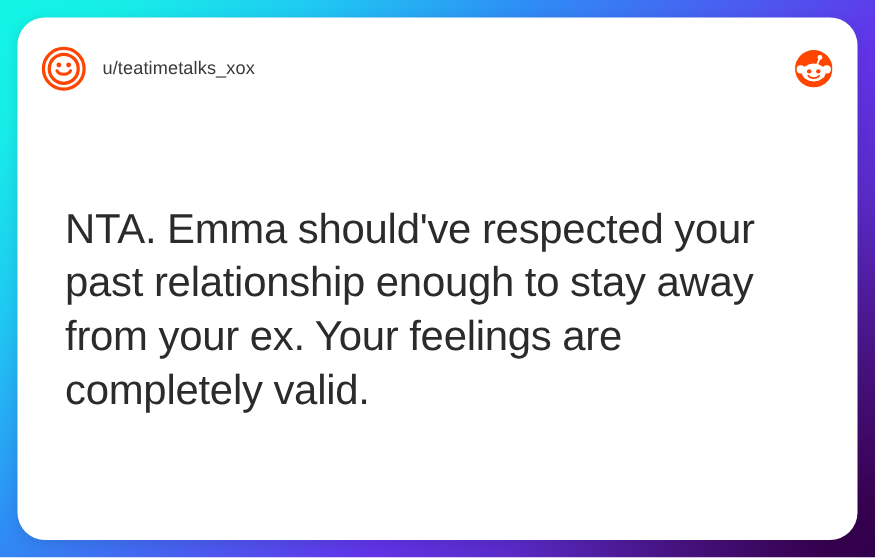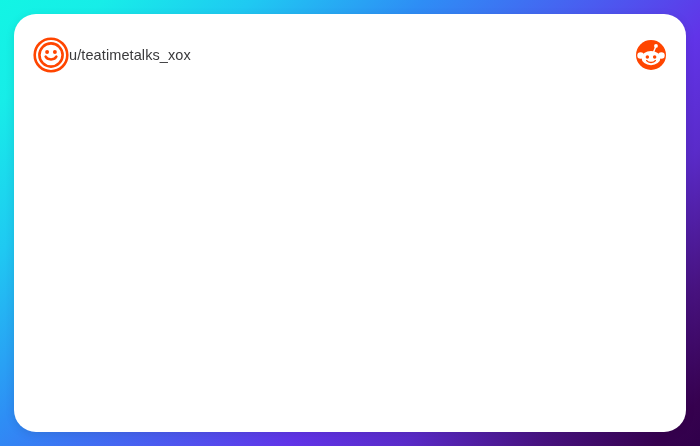--- a/index.html
+++ b/index.html
@@ -56,20 +56,21 @@
     right: 0;
     height: 82px;
     display: flex;
     align-items: center;
     padding: 0 20px 0 19px;
     box-sizing: border-box;
   }
   .header-left {
     display: flex;
     align-items: center;
+    gap: 13px;
     flex: 1 1 auto;
     min-width: 0;
   }
   .avatar {
     width: 36px;
     height: 36px;
     flex: 0 0 36px;
     display: block;
   }
   .username {
@@ -142,15 +143,18 @@
 
           <circle cx="12.1" cy="18.2" r="1.85" fill="#FF4500"></circle>
           <circle cx="19.9" cy="18.2" r="1.85" fill="#FF4500"></circle>
 
           <path d="M11.4 22.0 C13.2 24.6 18.8 24.6 20.6 22.0" fill="none" stroke="#FF4500" stroke-width="1.5" stroke-linecap="round"></path>
         </svg>
       </span>
 
     </div>
 
+    <div id="card-body">
+      <p id="post-text">NTA. Emma should've respected your past relationship enough to stay away from your ex. Your feelings are completely valid.</p>
+    </div>
 
   </div>
 </div>
 
 </body></html>

